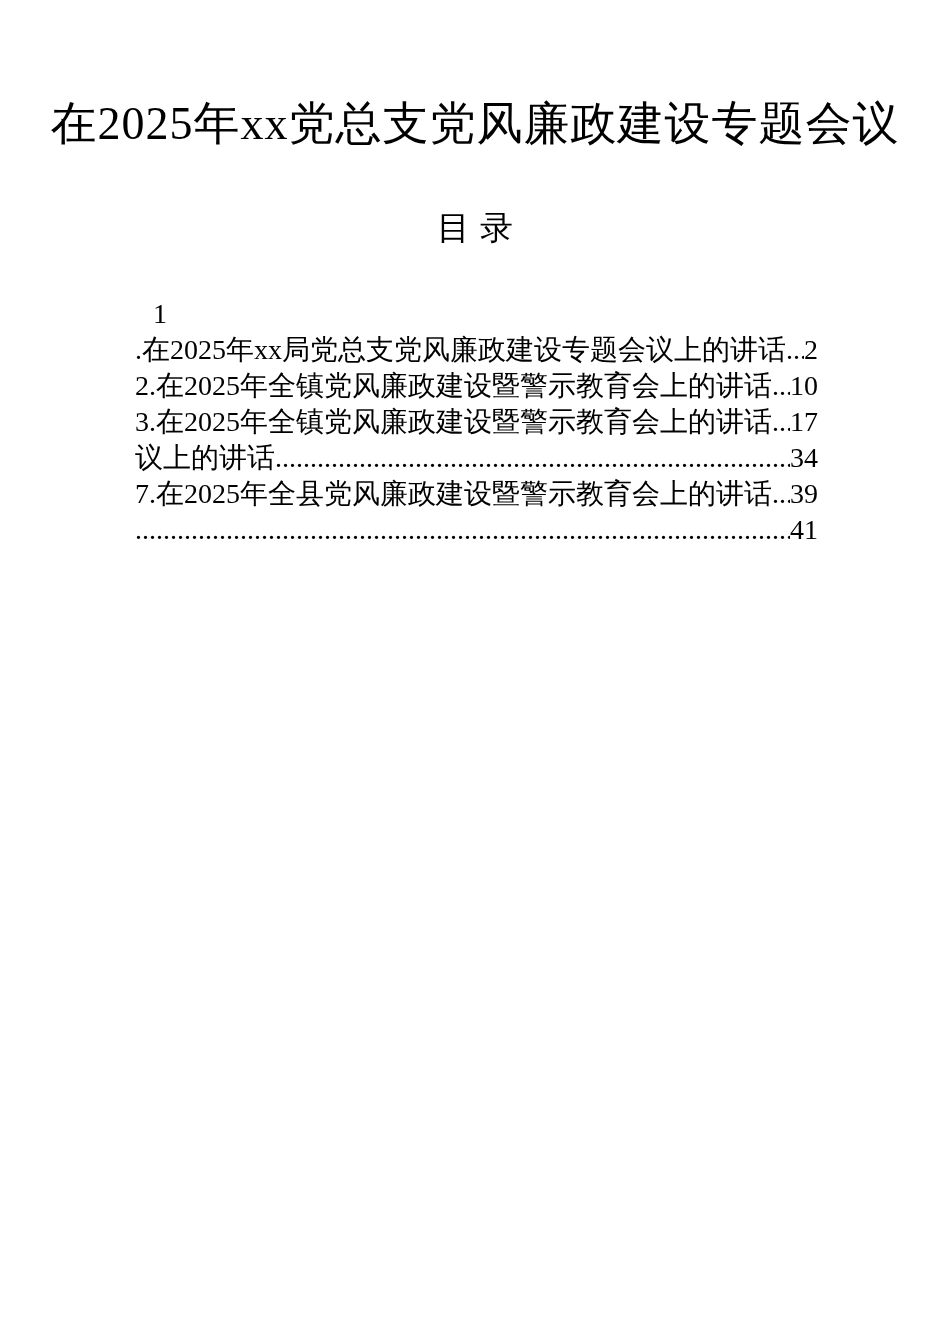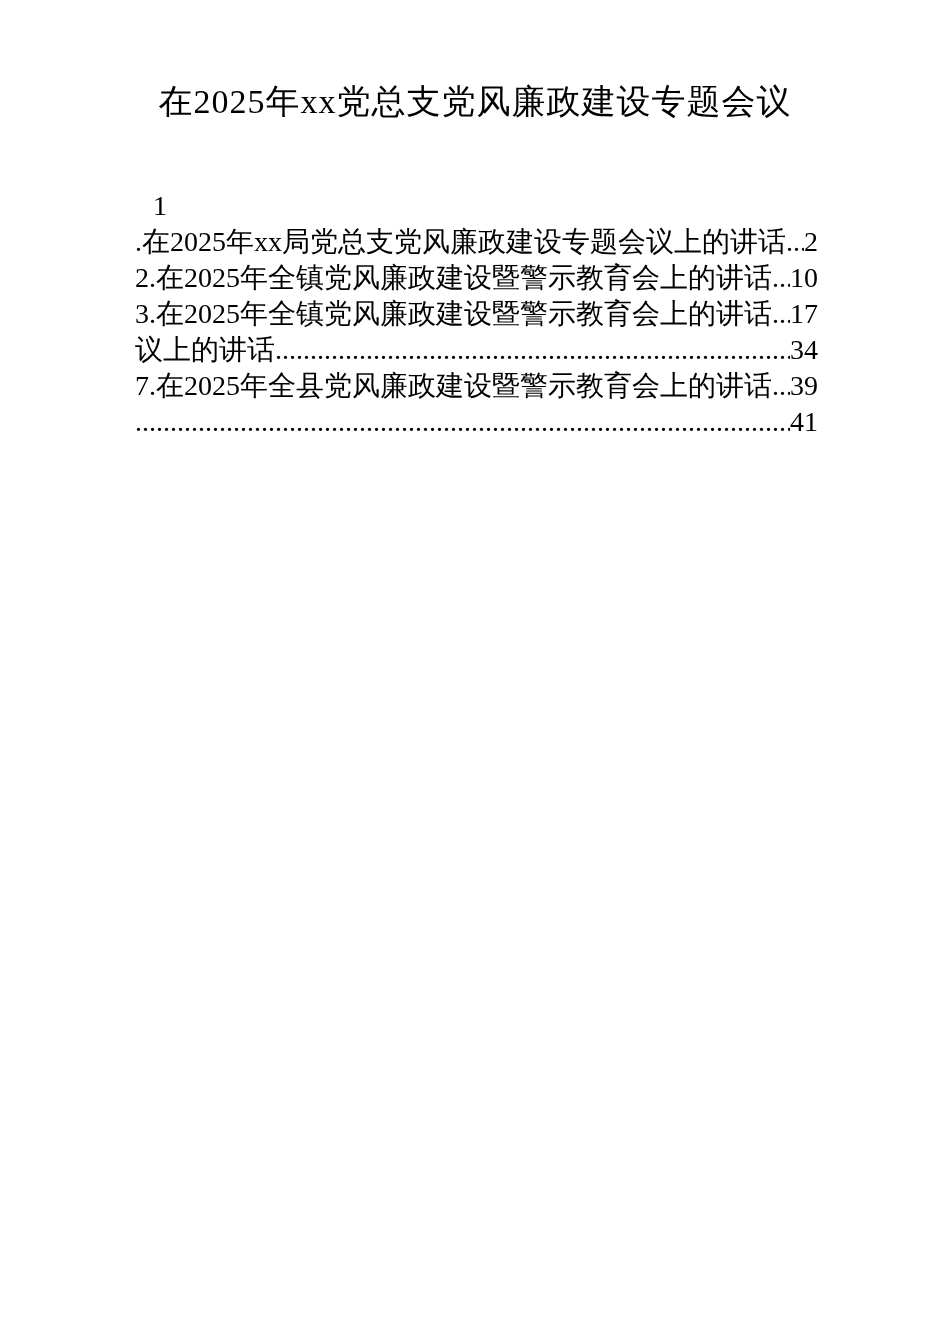--- a/index.html
+++ b/index.html
@@ -10,23 +10,23 @@
   .page {
     position: relative;
     width: 950px;
     height: 1344px;
     background: #ffffff;
     color: #000000;
     font-family: "Liberation Serif", "DejaVu Serif", serif;
     overflow: hidden;
   }
   .doc-title {
-    padding-top: 64px;
+    padding-top: 86px;
     text-align: center;
-    font-size: 34px;
+    font-size: 46px;
     line-height: 76px;
     font-weight: 400;
     letter-spacing: 1px;
   }
   .toc-heading {
     margin-top: 46px;
     text-align: center;
     font-size: 33px;
     line-height: 40px;
     letter-spacing: 10px;
@@ -64,20 +64,21 @@
 </style>
 </head>
 <body>
 
 <div class="page">
 
   <div class="doc-title">
     <div>在2025年xx党总支党风廉政建设专题会议</div>
   </div>
 
+  <div class="toc-heading">目录</div>
 
   <div class="toc">
 
     <div class="toc-row indent-1">
       <span class="toc-text">1</span>
     </div>
 
     <div class="toc-row">
       <span class="toc-text">.在2025年xx局党总支党风廉政建设专题会议上的讲话</span>
       <span class="toc-leader">......................................................................................................................................................</span>

